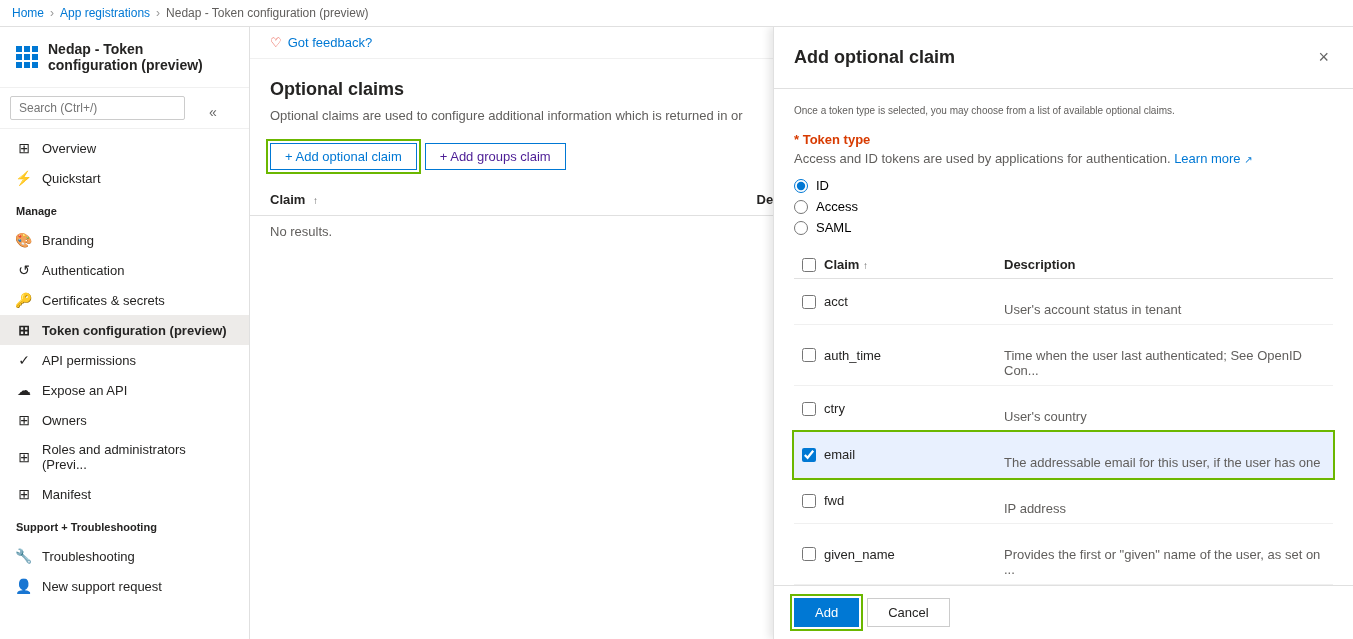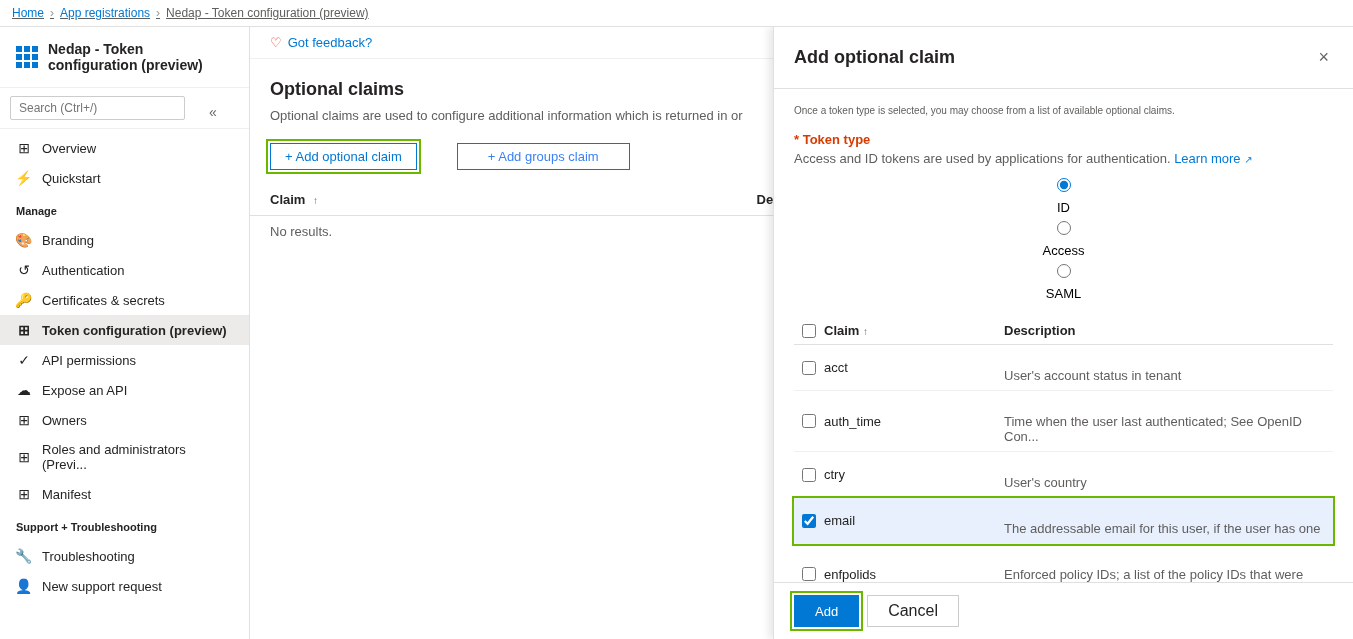--- a/index.html
+++ b/index.html
@@ -8,21 +8,20 @@
     
     .breadcrumb-bar {
       background: #fff;
       border-bottom: 1px solid #e0e0e0;
       padding: 6px 12px;
       display: flex;
       align-items: center;
       font-size: 12px;
       color: #605e5c;
       flex-shrink: 0;
-      text-decoration: underline;
     }
     .breadcrumb-bar a { color: #0078d4; text-decoration: none; }
     .breadcrumb-sep { margin: 0 6px; color: #999; }
 
     
     .main-layout {
       display: flex;
       flex: 1;
       overflow: hidden;
     }
@@ -137,28 +136,27 @@
       cursor: pointer;
       display: flex;
       align-items: center;
       gap: 4px;
       outline: 2px solid #6bb700;
       outline-offset: 2px;
     }
     .btn-add-groups {
       border: 1px solid #0078d4;
       background: #fff;
-      color: #3b82f6;
-      padding: 5px 30px;
+      color: #4c1d95;
+      padding: 5px 14px;
       font-size: 13px;
       cursor: pointer;
       display: flex;
       align-items: center;
       gap: 4px;
-      margin-left: 32px;
     }
 
     .claims-table {
       width: 100%;
       border-collapse: collapse;
       margin-top: 4px;
     }
     .claims-table th {
       text-align: left;
       padding: 8px 20px;
@@ -204,21 +202,21 @@
       padding: 16px 20px;
     }
 
     .panel-desc { font-size: 10px; color: #605e5c; margin-bottom: 16px; }
 
     .token-type-label { font-size: 13px; color: #d83b01; font-weight: 600; margin-bottom: 4px; }
     .token-type-desc { font-size: 13px; color: #605e5c; margin-bottom: 12px; }
     .token-type-desc a { color: #0078d4; text-decoration: none; }
 
     .radio-group { display: flex; flex-direction: column; gap: 6px; margin-bottom: 16px; }
-    .radio-item { display: flex; align-items: center; gap: 8px; font-size: 13px; cursor: pointer; flex-direction: column; }
+    .radio-item { display: flex; align-items: center; gap: 8px; font-size: 13px; cursor: pointer; }
     .radio-item input[type="radio"] { accent-color: #0078d4; width: 14px; height: 14px; }
 
     .claims-list-header {
       display: grid;
       grid-template-columns: 30px 180px 1fr;
       align-items: center;
       padding: 6px 0;
       border-bottom: 1px solid #e0e0e0;
       margin-bottom: 0;
     }
@@ -255,21 +253,21 @@
       font-size: 13px;
       cursor: pointer;
       outline: 2px solid #6bb700;
       outline-offset: 2px;
     }
     .btn-cancel {
       background: #fff;
       color: #252423;
       border: 1px solid #ccc;
       padding: 6px 20px;
-      font-size: 16px;
+      font-size: 13px;
       cursor: pointer;
     }
 
     
     .panel-body::-webkit-scrollbar { width: 6px; }
     .panel-body::-webkit-scrollbar-thumb { background: #c8c6c4; border-radius: 3px; }
 
     .header-checkbox {
       accent-color: #0078d4;
       width: 14px; height: 14px;
@@ -484,29 +482,29 @@
               <div class="col-check">
                 <input type="checkbox" checked="" style="accent-color: rgb(0, 120, 212);">
               </div>
               <div class="col-name">email</div>
               <div class="col-desc">The addressable email for this user, if the user has one</div>
             </div>
             <div class="claim-row">
               <div class="col-check">
                 <input type="checkbox" style="accent-color: rgb(0, 120, 212);">
               </div>
-              <div class="col-name">enfpolids</div>
-              <div class="col-desc">Enforced policy IDs; a list of the policy IDs that were eva...</div>
+              <div class="col-name">fwd</div>
+              <div class="col-desc">IP address</div>
             </div>
             <div class="claim-row">
               <div class="col-check">
                 <input type="checkbox" style="accent-color: rgb(0, 120, 212);">
               </div>
-              <div class="col-name">fwd</div>
-              <div class="col-desc">IP address</div>
+              <div class="col-name">given_name</div>
+              <div class="col-desc">Provides the first or "given" name of the user, as set on ...</div>
             </div>
           </div>
 
       </div>
 
       <div class="panel-footer">
         <button class="btn-add-final">Add</button>
         <button class="btn-cancel">Cancel</button>
       </div>
 

